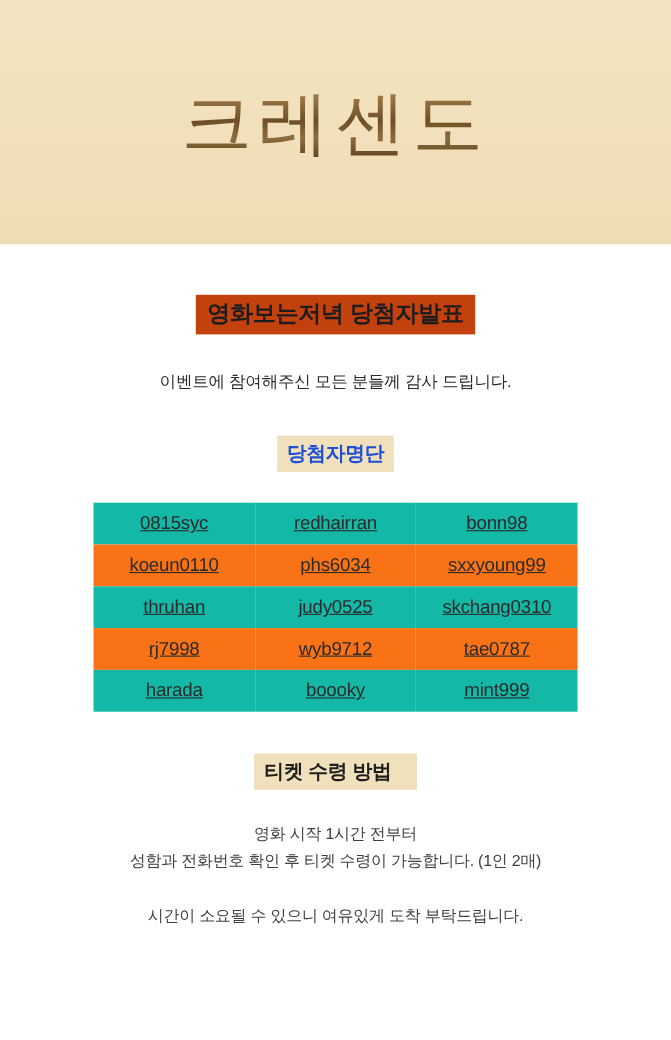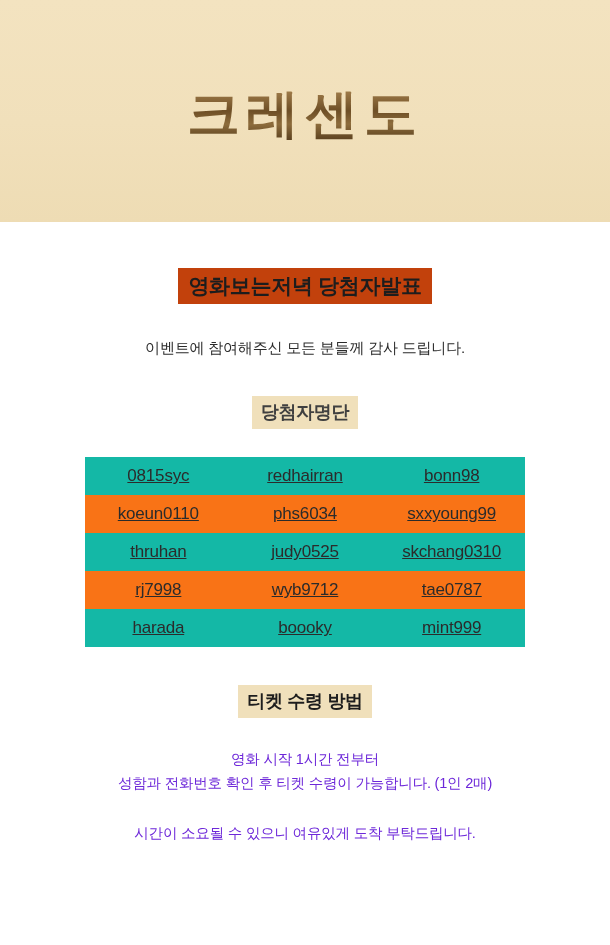--- a/index.html
+++ b/index.html
@@ -30,22 +30,22 @@
     position: relative;
     display: flex;
     flex-direction: column;
     align-items: center;
     justify-content: center;
     overflow: hidden;
   }
 
   .logo-korean {
     font-family: "DejaVu Sans", sans-serif;
-    font-size: 53px;
-    font-weight: 700;
+    font-size: 64px;
+    font-weight: 400;
     letter-spacing: 6px;
     line-height: 1;
     color: #8a6a3a;
     background: linear-gradient(180deg, #a98450 0%, #6e4f26 45%, #8d6c3c 70%, #5c4220 100%);
     -webkit-background-clip: text;
     background-clip: text;
     -webkit-text-fill-color: transparent;
     margin-top: 4px;
     text-align: center;
     user-select: none;
@@ -85,21 +85,21 @@
     color: #2a2a2a;
     line-height: 1.6;
     letter-spacing: -0.2px;
   }
 
   .hl-sub {
     display: inline-block;
     margin-top: 36px;
     font-size: 18px;
     font-weight: 700;
-    color: #404040;
+    color: #1d4ed8;
     background: #f0e0bb;
     padding: 4px 9px 5px 9px;
     letter-spacing: -0.3px;
   }
 
   
   .winners {
     margin: 28px auto 0 auto;
     width: 440px;
     border-collapse: collapse;
@@ -116,29 +116,29 @@
   .winners tr.row-a td { background: #14b8a6; text-decoration: underline; }
   .winners tr.row-b td { background: #f97316; text-decoration: underline; }
 
   .hl-sub2 {
     display: inline-block;
     margin-top: 38px;
     font-size: 18px;
     font-weight: 700;
     color: #1d1d1d;
     background: #f0e0bb;
-    padding: 4px 9px 5px 9px;
+    padding: 4px 23px 5px 9px;
     letter-spacing: -0.3px;
   }
 
   .notice {
     margin-top: 30px;
     font-size: 14.5px;
     line-height: 1.65;
-    color: #6d28d9;
+    color: #404040;
     letter-spacing: -0.2px;
   }
   .notice-2 {
     margin-top: 26px;
   }
   .notice div { white-space: nowrap; }
 </style>
 </head>
 <body>
 

